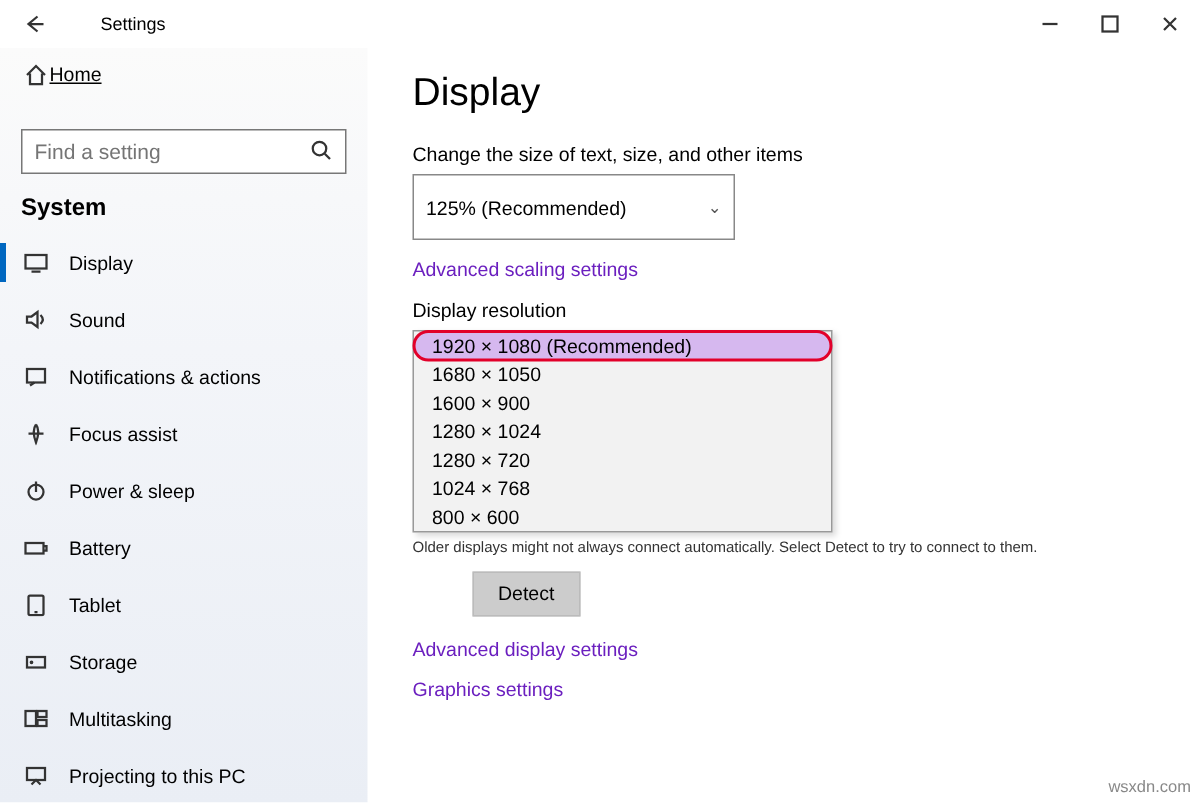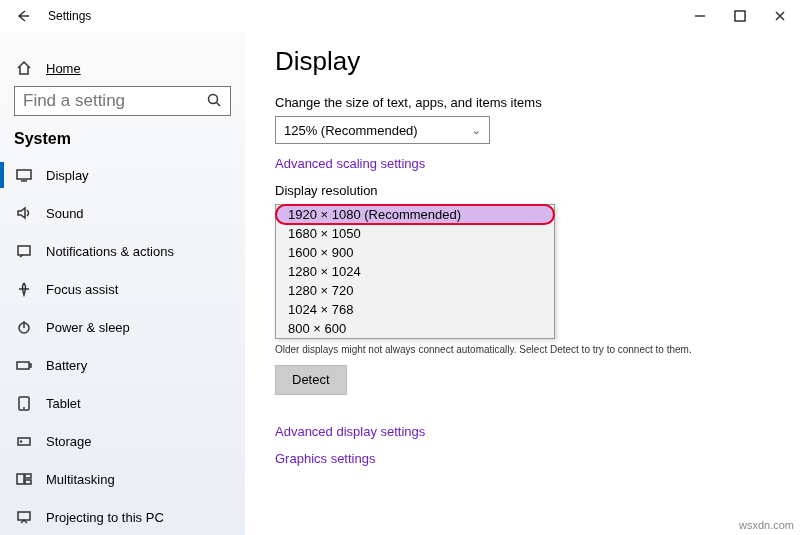--- a/index.html
+++ b/index.html
@@ -1,44 +1,44 @@
 <!DOCTYPE html>
 <html><head>
 <meta charset="utf-8">
 <style>
   * { box-sizing: border-box; margin: 0; padding: 0; font-family: "Segoe UI", Arial, sans-serif; }
   body { width: 800px; height: 535px; background: #fff; overflow: hidden; position: relative; font-size: 13px; color: #000; }
-  .titlebar { height: 32px; display: flex; align-items: center; padding-left: 10px; }
+  .titlebar { height: 32px; display: flex; align-items: center; padding-left: 10px; gap: 19px; }
   .titlebar .back { width: 24px; height: 24px; display: flex; align-items: center; justify-content: center; font-size: 16px; color: #333; }
   .titlebar .title { margin-left: 14px; font-size: 12px; }
   .titlebar .winctl { margin-left: auto; display: flex; }
   .titlebar .winctl div { width: 40px; height: 32px; display: flex; align-items: center; justify-content: center; font-size: 12px; color: #333; }
   .content { display: flex; height: calc(100% - 32px); }
   .sidebar { width: 245px; padding: 10px 0 0 0; background: linear-gradient(180deg,#fbfbfb 0%,#f3f5f9 40%,#eaeef5 100%); position: relative; }
-  .home-row { display: flex; align-items: flex-end; height: 34px; padding-left: 16px; gap: 14px; text-decoration: underline; }
+  .home-row { display: flex; align-items: flex-start; height: 34px; padding-left: 16px; gap: 1px; text-decoration: underline; }
   .home-row .ic { width: 16px; display:flex; align-items:center; justify-content:center;}
   .search { margin: 10px 14px 8px 14px; height: 30px; border: 1px solid #777; background: #fff; display: flex; align-items: center; padding: 0 8px; justify-content: space-between; }
-  .search input { border: none; outline: none; font-size: 17px; width: 170px; background: transparent; }
+  .search input { border: none; outline: none; font-size: 14px; width: 170px; background: transparent; }
   .cat { padding: 6px 14px 8px 14px; font-weight: 600; font-size: 16px; }
   .nav { list-style: none; }
   .nav li { display: flex; align-items: center; height: 38px; padding-left: 16px; gap: 14px; position: relative; }
   .nav li .ic { width: 16px; display:flex; align-items:center; justify-content:center; color:#333; }
   .nav li.active::before { content: ""; position: absolute; left: 0; top: 6px; bottom: 6px; width: 4px; background: #0067c0; }
   .main { flex: 1; padding: 10px 30px 10px 30px; position: relative; }
   h1 { font-weight: 400; font-size: 26px; margin: 4px 0 18px 0; }
   .label { font-size: 13px; margin: 8px 0 6px 0; }
-  .combo { width: 215px; height: 28px; border: 1px solid #888; display: flex; align-items: center; padding: 0 8px; justify-content: space-between; font-size: 13px; background:#fff;}
+  .combo { width: 215px; height: 44px; border: 1px solid #888; display: flex; align-items: center; padding: 0 8px; justify-content: space-between; font-size: 13px; background:#fff;}
   .combo .chev { font-size: 11px; color:#555;}
   .link { color: #1b4bd1; font-size: 13px; margin: 12px 0; display: block; }
   .link.v { color: #6b1fbf; }
   .dropdown { width: 280px; border: 1px solid #999; background: #f2f2f2; box-shadow: 2px 2px 4px rgba(0,0,0,0.15); }
   .dropdown .opt { padding: 2px 12px; font-size: 13px; border-radius: 12px; }
   .dropdown .opt.sel { background: #d6b8ef; outline: 2px solid #e2002a; outline-offset: -1px; }
   .note { font-size: 10px; color: #333; max-width: 420px; line-height: 1.35; margin-top: 4px;}
-  .btn { margin-top: 8px; height: 30px; padding: 0 16px; background: #ccc; border: 1px solid #bbb; font-size: 13px; display:inline-flex; align-items:center;}
+  .btn { margin-top: 8px; height: 30px; padding: 0 16px; background: #ccc; border: 1px solid #bbb; font-size: 13px; display:inline-flex; align-items:center;margin-left:40px;}
   .watermark { position: absolute; right: 6px; bottom: 4px; font-size: 11px; color: #888; }
   svg { width:16px; height:16px; stroke:#333; stroke-width:1.5; fill:none; }
 </style>
 </head>
 <body>
 
 <div class="titlebar">
   <div class="back">
     <svg>
         <path d="M11 3 L5 8 L11 13 M5 8 H15"></path>
@@ -171,39 +171,39 @@
             </svg>
           </span>
           <span>Projecting to this PC</span>
         </li>
     </ul>
   </div>
 
   <div class="main">
     <h1>Display</h1>
 
-    <div class="label">Change the size of text, apps, and items items</div>
+    <div class="label">Change the size of text, size, and other items</div>
     <div class="combo">
       <span>125% (Recommended)</span>
       <span class="chev">⌄</span>
     </div>
     <a class="link v">Advanced scaling settings</a>
 
     <div class="label">Display resolution</div>
     <div class="dropdown">
       <div class="opt sel">1920 × 1080 (Recommended)</div>
       <div class="opt">1680 × 1050</div>
       <div class="opt">1600 × 900</div>
       <div class="opt">1280 × 1024</div>
       <div class="opt">1280 × 720</div>
       <div class="opt">1024 × 768</div>
       <div class="opt">800 × 600</div>
     </div>
 
     <div class="note">Older displays might not always connect automatically. Select Detect to try to connect to them.</div>
     <div class="btn">Detect</div>
 
-    <a class="link v" style="margin-top:29px">Advanced display settings</a>
+    <a class="link v" style="margin-top:14px">Advanced display settings</a>
     <a class="link v">Graphics settings</a>
   </div>
 </div>
 
 <div class="watermark">wsxdn.com</div>
 
 </body></html>

